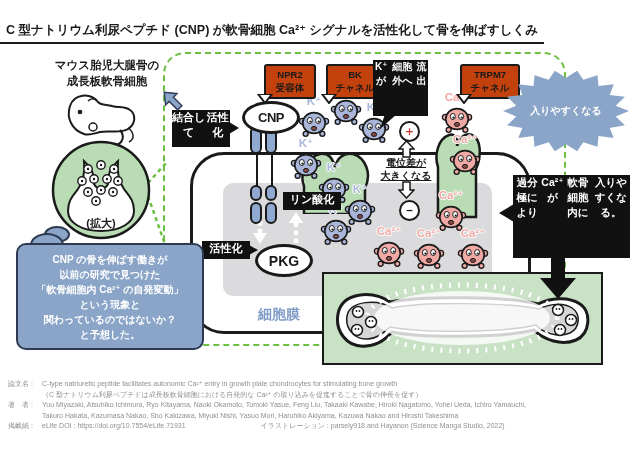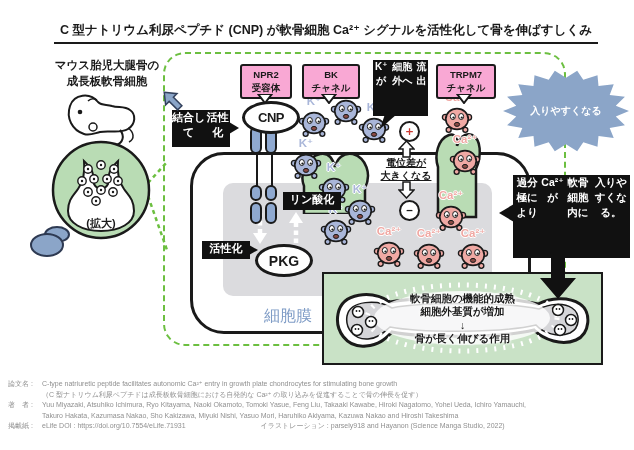--- a/index.html
+++ b/index.html
@@ -1,36 +1,36 @@
 <!DOCTYPE html>
 <html><head>
 <meta charset="utf-8">
 <style>
   html,body{margin:0;padding:0;background:#fff;}
   #canvas{position:relative;width:634px;height:450px;background:#fff;overflow:hidden;
           font-family:"Liberation Sans","DejaVu Sans",sans-serif;color:#1a1a1a;}
   .abs{position:absolute;}
   
-  .title-wrap{position:absolute;top:20px;left:0;right:4px;text-align:center;padding-left:22px;}
+  .title-wrap{position:absolute;top:20px;left:0;right:4px;}
   .title-wrap span{display:inline-block;font-size:12.5px;font-weight:bold;
        border-bottom:2px solid #1a1a1a;padding:0 6px 3px;}
   
   .frame{position:absolute;left:163px;top:52px;width:399px;height:290px;
          border:2.5px dashed #6cbf40;border-radius:22px;}
   
   .cell-outline{position:absolute;left:190px;top:152px;width:335px;height:176px;
         border:3px solid #1a1a1a;border-radius:34px;background:#fff;}
   .cytoplasm{position:absolute;left:223px;top:183px;width:269px;height:113px;
         background:#dbdbde;border-radius:10px;}
   .inside-label{position:absolute;left:238px;top:282px;font-size:11px;font-weight:bold;color:#9fb0c8;}
-  .membrane-label{position:absolute;left:264px;top:306px;font-size:16px;font-weight:normal;color:#7f9cc6;}
-  
-  .wbox{position:absolute;background:#f9a8d4;border:2px solid #1a1a1a;border-radius:3px;
+  .membrane-label{position:absolute;left:258px;top:306px;font-size:14px;font-weight:bold;color:#7f9cc6;}
+  
+  .wbox{position:absolute;background:#c2410c;border:2px solid #1a1a1a;border-radius:3px;
         font-size:9.5px;font-weight:bold;text-align:center;line-height:1.3;
-        display:flex;flex-direction:column;justify-content:center;}
+        display:flex;flex-direction:column;justify-content:center;margin-left:24px;}
   .tail{position:absolute;}
   
   .bbox{position:absolute;background:#111;color:#fff;font-weight:bold;text-align:center;
         display:flex;flex-direction:row;justify-content:center;}
   
   .rcol{position:absolute;width:12px;background:#8fa9d0;border:2.5px solid #1a1a1a;border-radius:6px;box-sizing:border-box;}
   .stalk{position:absolute;width:2.5px;background:#1a1a1a;}
   .cnp-oval{position:absolute;left:242px;top:101px;width:52px;height:27px;background:#fff;
         border:3.5px solid #1a1a1a;border-radius:50%;font-weight:bold;font-size:13px;
         display:flex;align-items:center;justify-content:center;letter-spacing:-.5px;}
@@ -296,26 +296,20 @@
       <circle cx="33.5" cy="57" r="0.9"></circle>
         <circle cx="36.5" cy="57" r="0.9"></circle>
       <circle cx="234.5" cy="37" r="0.9"></circle>
         <circle cx="237.5" cy="37" r="0.9"></circle>
       <circle cx="247.5" cy="47" r="0.9"></circle>
         <circle cx="250.5" cy="47" r="0.9"></circle>
       <circle cx="236.5" cy="57" r="0.9"></circle>
         <circle cx="239.5" cy="57" r="0.9"></circle>
     </g>
   </svg>
-  <div class="bone-text">
-    <span>軟骨細胞の機能的成熟</span>
-    <span>細胞外基質が増加</span>
-    <span>↓</span>
-    <span>骨が長く伸びる作用</span>
-  </div>
 
   <div class="bbox" style="left:513px;top:175px;width:117px;height:83px;font-size:10.5px;line-height:1.45">
     <span>過分極により</span>
     <span>Ca²⁺が</span>
     <span>軟骨細胞内に</span>
     <span>入りやすくなる。</span>
   </div>
   <div class="tail" style="left:499px;top:204px;width:0;height:0;border-top:9px solid transparent;border-bottom:9px solid transparent;border-right:15px solid #111"></div>
   <svg class="abs" style="left:540px;top:254px" width="36" height="46">
     <polygon points="11,0 25,0 25,24 36,24 18,45 0,24 11,24" fill="#111"></polygon>
@@ -372,20 +366,28 @@
         <circle cx="38" cy="53" r="1.2"></circle>
         <circle cx="51" cy="51" r="1.2"></circle>
       <circle cx="63" cy="53" r="1.2"></circle>
         <circle cx="46" cy="62" r="1.2"></circle>
     </g>
   </svg>
   <div class="kakudai">(拡大)</div>
 
   <div class="thought-dot"></div>
   <div class="bubble-bump"></div>
+  <div class="bubble">
+    <span>CNP の骨を伸ばす働きが</span>
+    <span>以前の研究で見つけた</span>
+    <span>「軟骨細胞内 Ca²⁺ の自発変動」</span>
+    <span>という現象と</span>
+    <span>関わっているのではないか？</span>
+    <span>と予想した。</span>
+  </div>
 
   <div class="title-wrap">
     <span>C 型ナトリウム利尿ペプチド (CNP) が軟骨細胞 Ca²⁺ シグナルを活性化して骨を伸ばすしくみ</span>
   </div>
 
   <div class="footer">
     <div class="frow">
       <span class="flabel">論文名 :</span>
       <span>C-type natriuretic peptide facilitates autonomic Ca²⁺ entry in growth plate chondrocytes for stimulating bone growth</span>
     </div>

